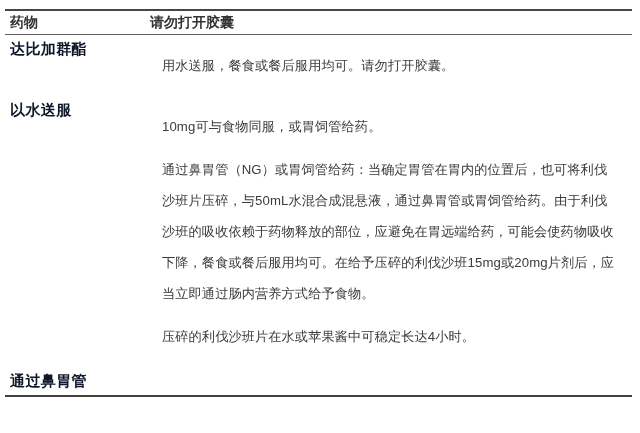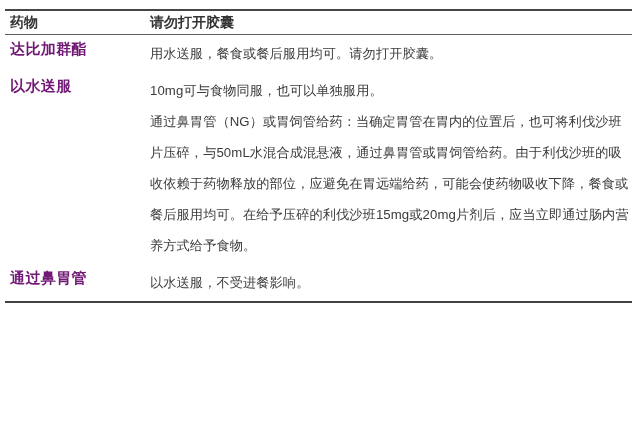--- a/index.html
+++ b/index.html
@@ -40,34 +40,34 @@
   .th.col-drug { padding-left: 5px; }
   .trow {
     display: grid;
     grid-template-columns: 145px 1fr;
     padding: 3px 0;
   }
   .drug-cell {
     padding-left: 5px;
     font-size: 15px;
     font-weight: 600;
-    color: #701a75;
+    color: #0f172a;
     line-height: 22px;
     letter-spacing: 0.4px;
     white-space: nowrap;
   }
   .notes-cell {
     font-size: 13.2px;
     font-weight: 400;
     color: #3b3b3b;
     line-height: 31px;
     letter-spacing: 0.1px;
     text-align: left;
   }
-  .notes-cell p { margin: 0; }
+  .notes-cell p { margin: 12px; }
 </style>
 </head>
 <body>
 
 <div class="sheet">
   <div class="med-table">
 
     <div class="thead">
       <div class="th col-drug">药物</div>
       <div class="th col-notes">请勿打开胶囊</div>
@@ -76,26 +76,24 @@
     <div class="trow">
       <div class="drug-cell">达比加群酯</div>
       <div class="notes-cell">
         <p>用水送服，餐食或餐后服用均可。请勿打开胶囊。</p>
       </div>
     </div>
 
     <div class="trow">
       <div class="drug-cell">以水送服</div>
       <div class="notes-cell">
-        <p>10mg可与食物同服，也可以单独服用。</p>
+        <p>10mg可与食物同服，或胃饲管给药。</p>
         <p>通过鼻胃管（NG）或胃饲管给药：当确定胃管在胃内的位置后，也可将利伐沙班片压碎，与50mL水混合成混悬液，通过鼻胃管或胃饲管给药。由于利伐沙班的吸收依赖于药物释放的部位，应避免在胃远端给药，可能会使药物吸收下降，餐食或餐后服用均可。在给予压碎的利伐沙班15mg或20mg片剂后，应当立即通过肠内营养方式给予食物。</p>
+        <p>压碎的利伐沙班片在水或苹果酱中可稳定长达4小时。</p>
       </div>
     </div>
 
     <div class="trow">
       <div class="drug-cell">通过鼻胃管</div>
-      <div class="notes-cell">
-        <p>以水送服，不受进餐影响。</p>
-      </div>
     </div>
 
   </div>
 </div>
 
 </body></html>

